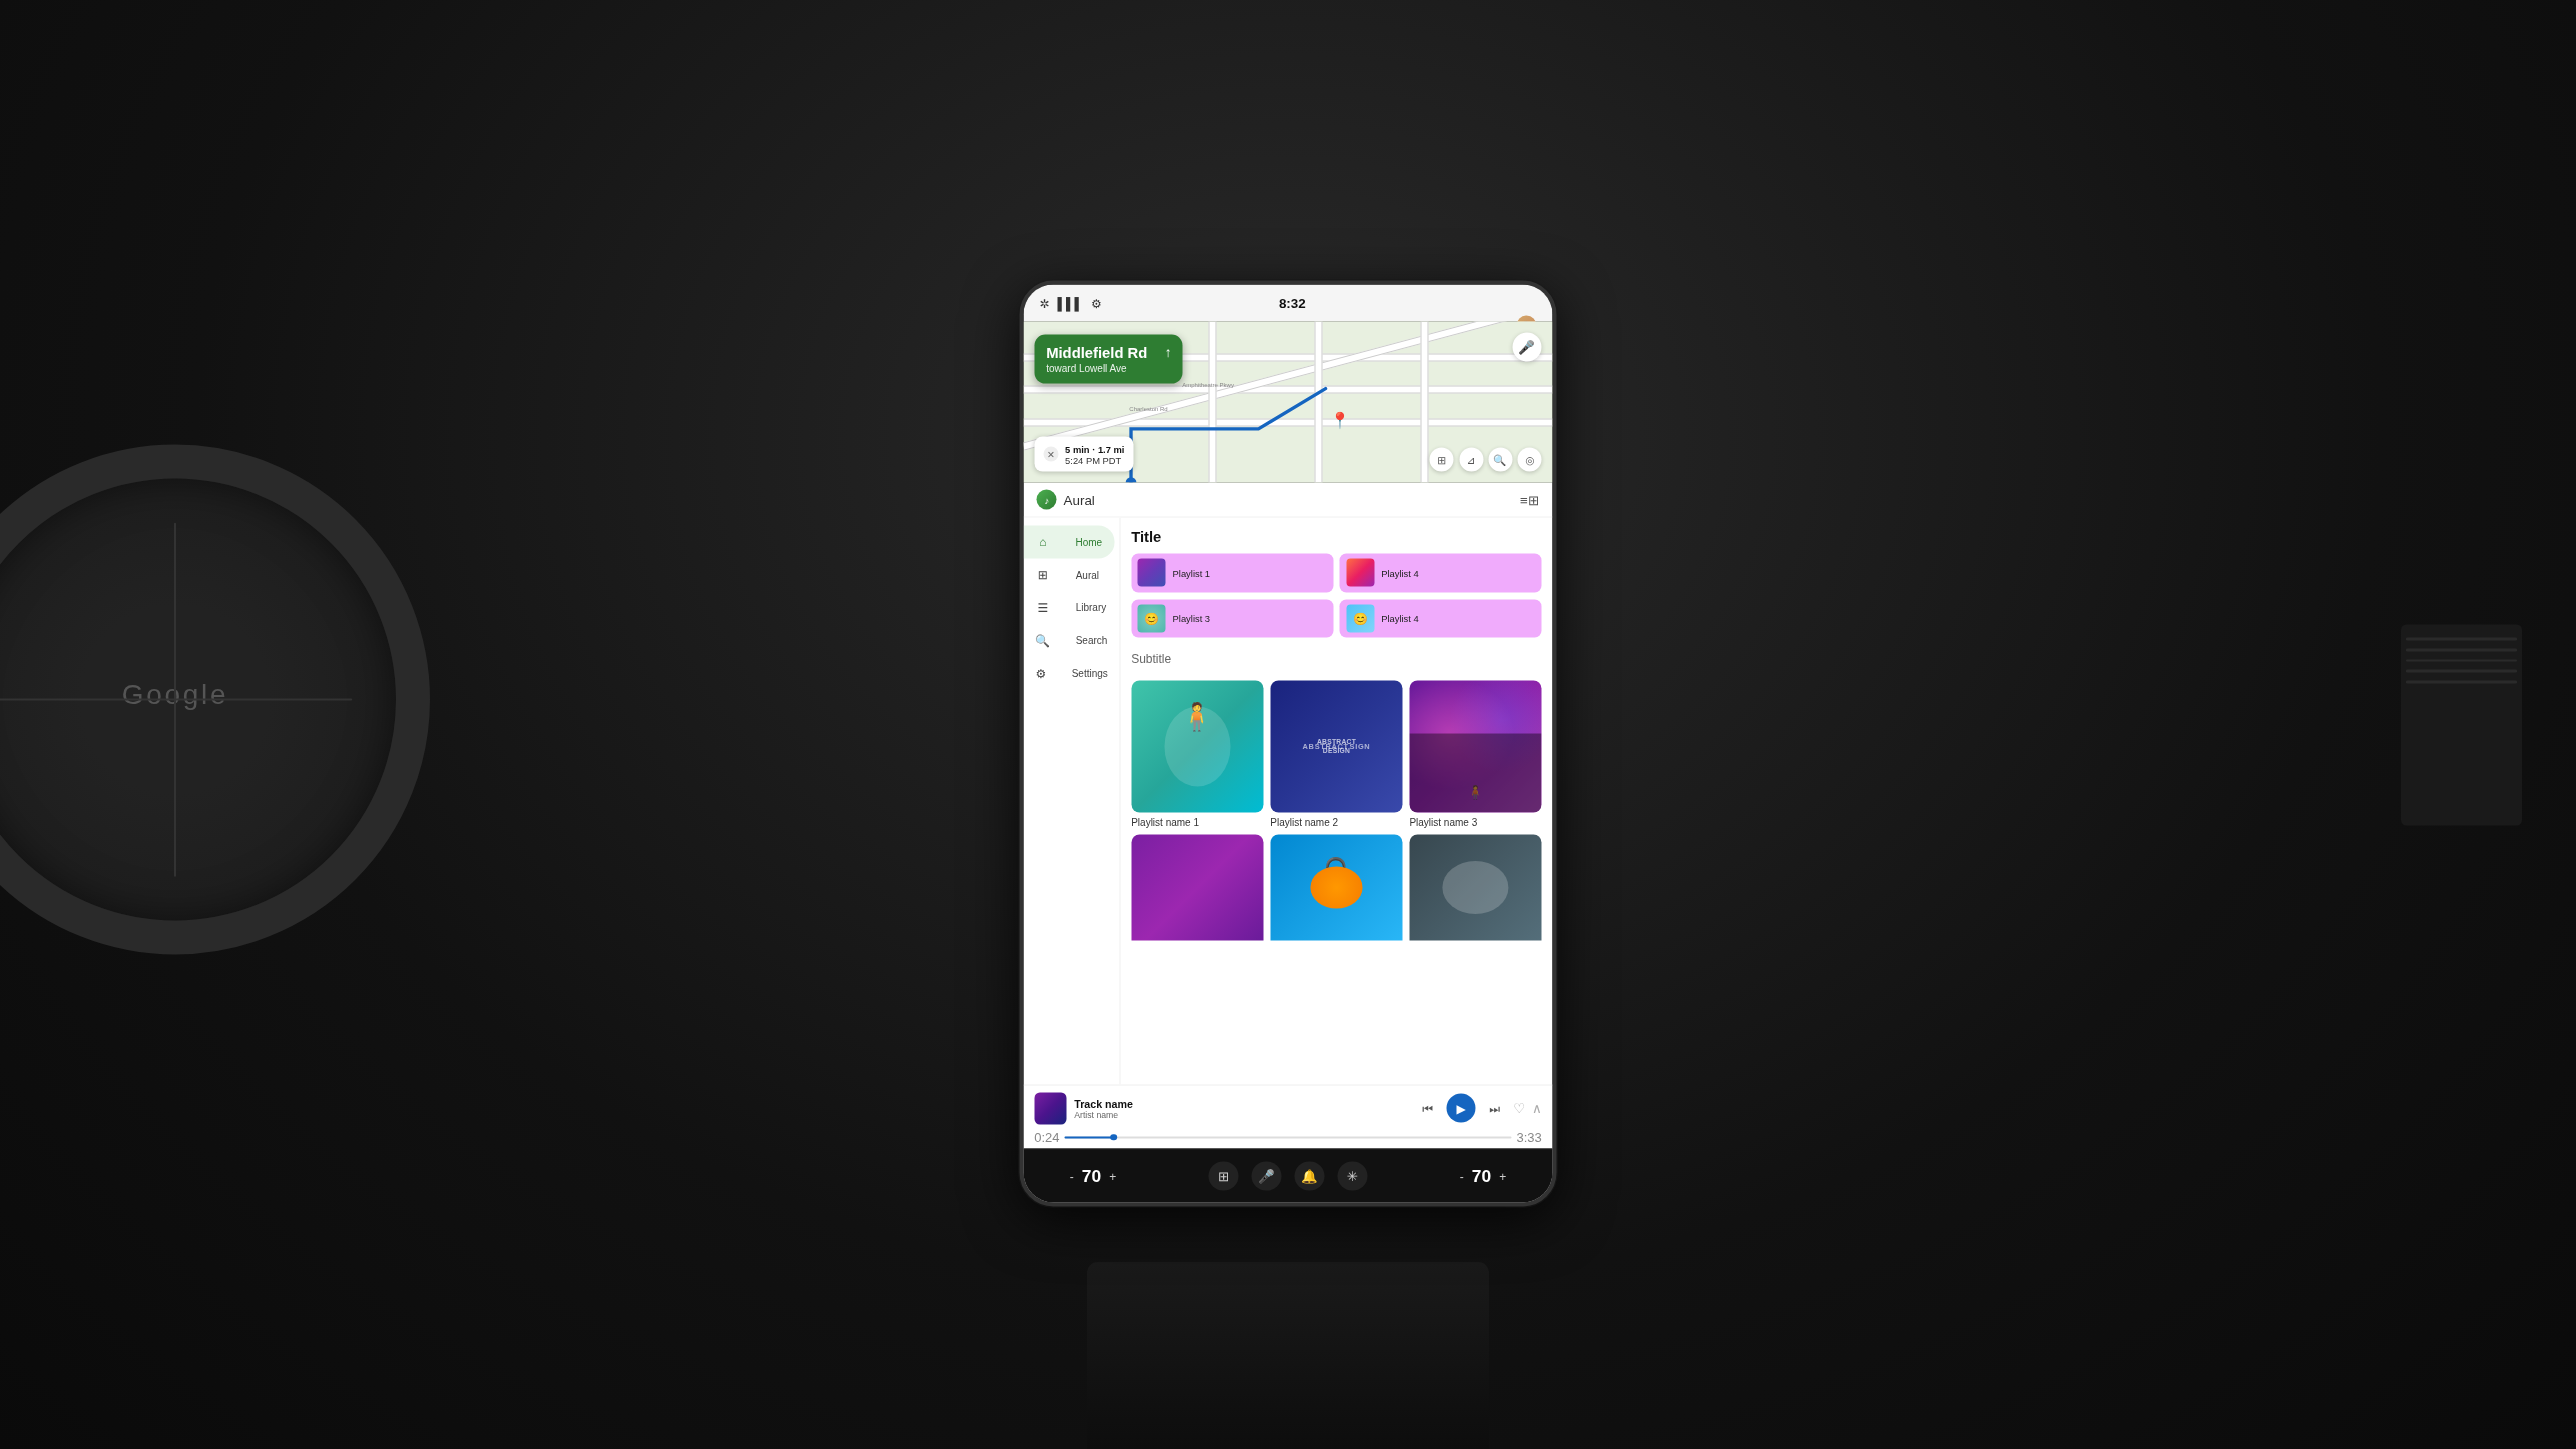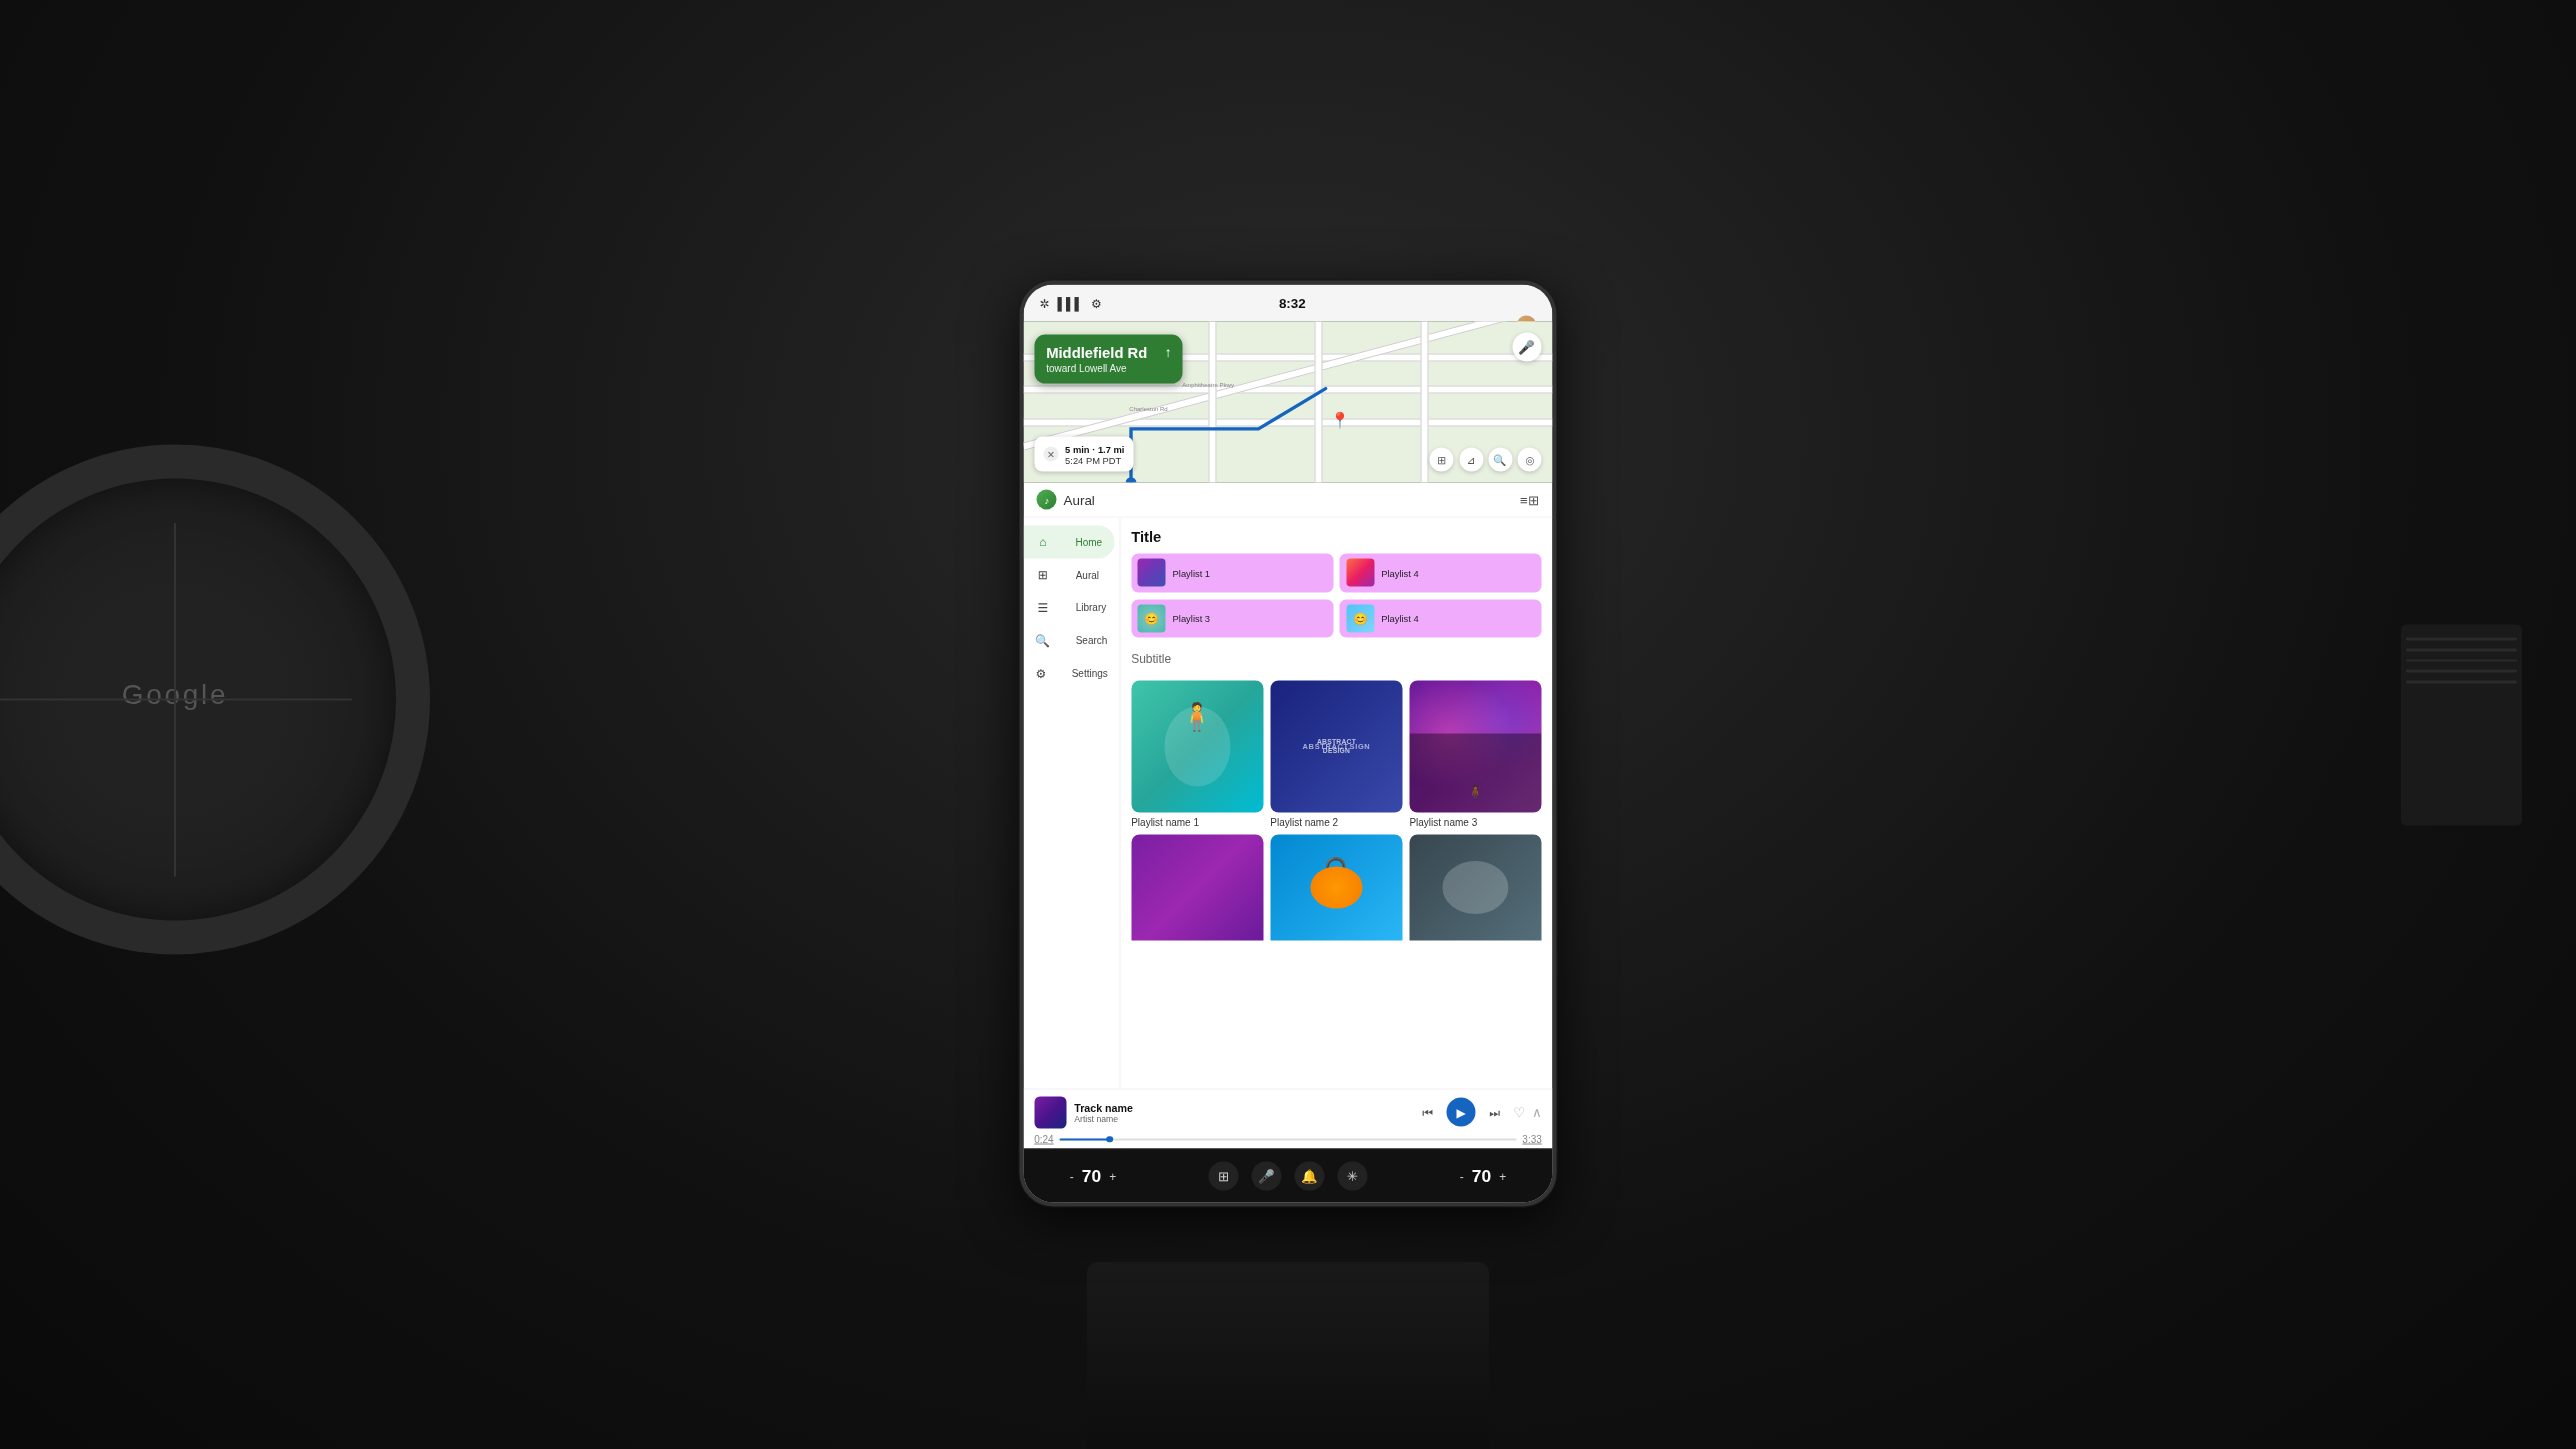--- a/index.html
+++ b/index.html
@@ -596,23 +596,22 @@
       position: absolute;
       top: 50%;
       left: 11%;
       transform: translate(-50%, -50%);
       width: 6.7px;
       height: 6.7px;
       border-radius: 50%;
       background: #1565C0;
     }
     .time-label {
-      font-size: 10px;
+      font-size: 13px;
       color: #888;
-      text-decoration: underline;
     }
 
     
     .car-controls {
       background: #111;
       height: 54px;
       display: flex;
       align-items: center;
       justify-content: space-around;
       border-top: 0.7px solid #222;

